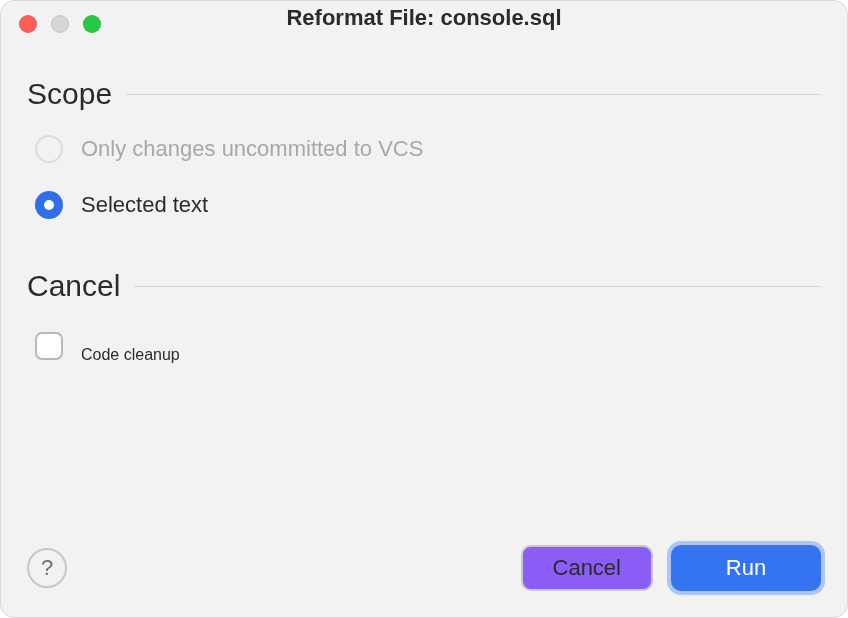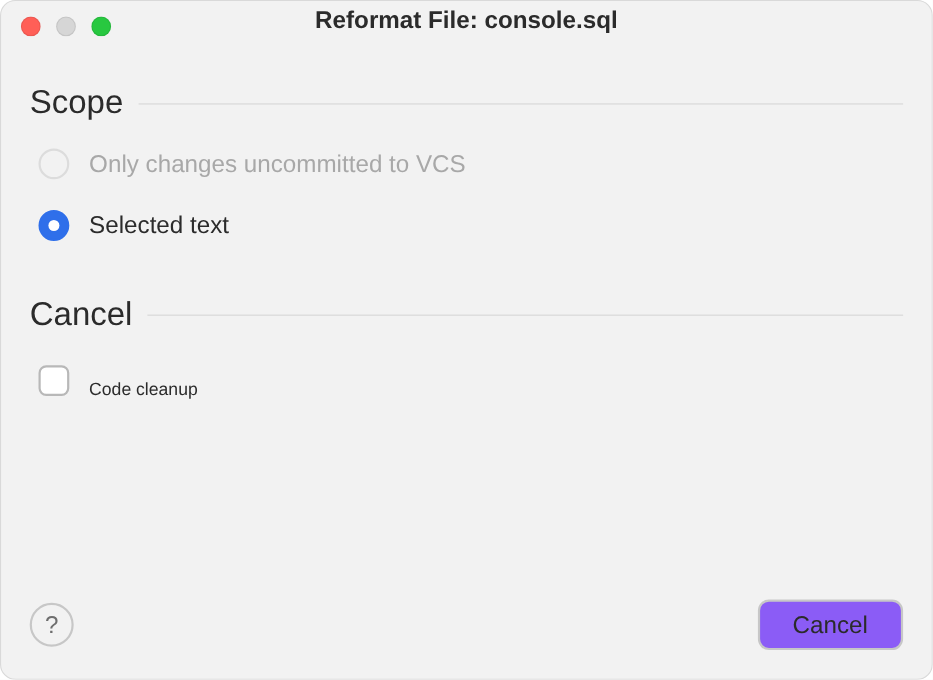--- a/index.html
+++ b/index.html
@@ -239,14 +239,17 @@
 
   </div>
 
   <div class="footer">
     <div class="help-btn">
       <span>?</span>
     </div>
     <div class="btn btn-cancel">
       <span>Cancel</span>
     </div>
+    <div class="btn btn-run">
+      <span>Run</span>
+    </div>
   </div>
 </div>
 
 </body></html>

